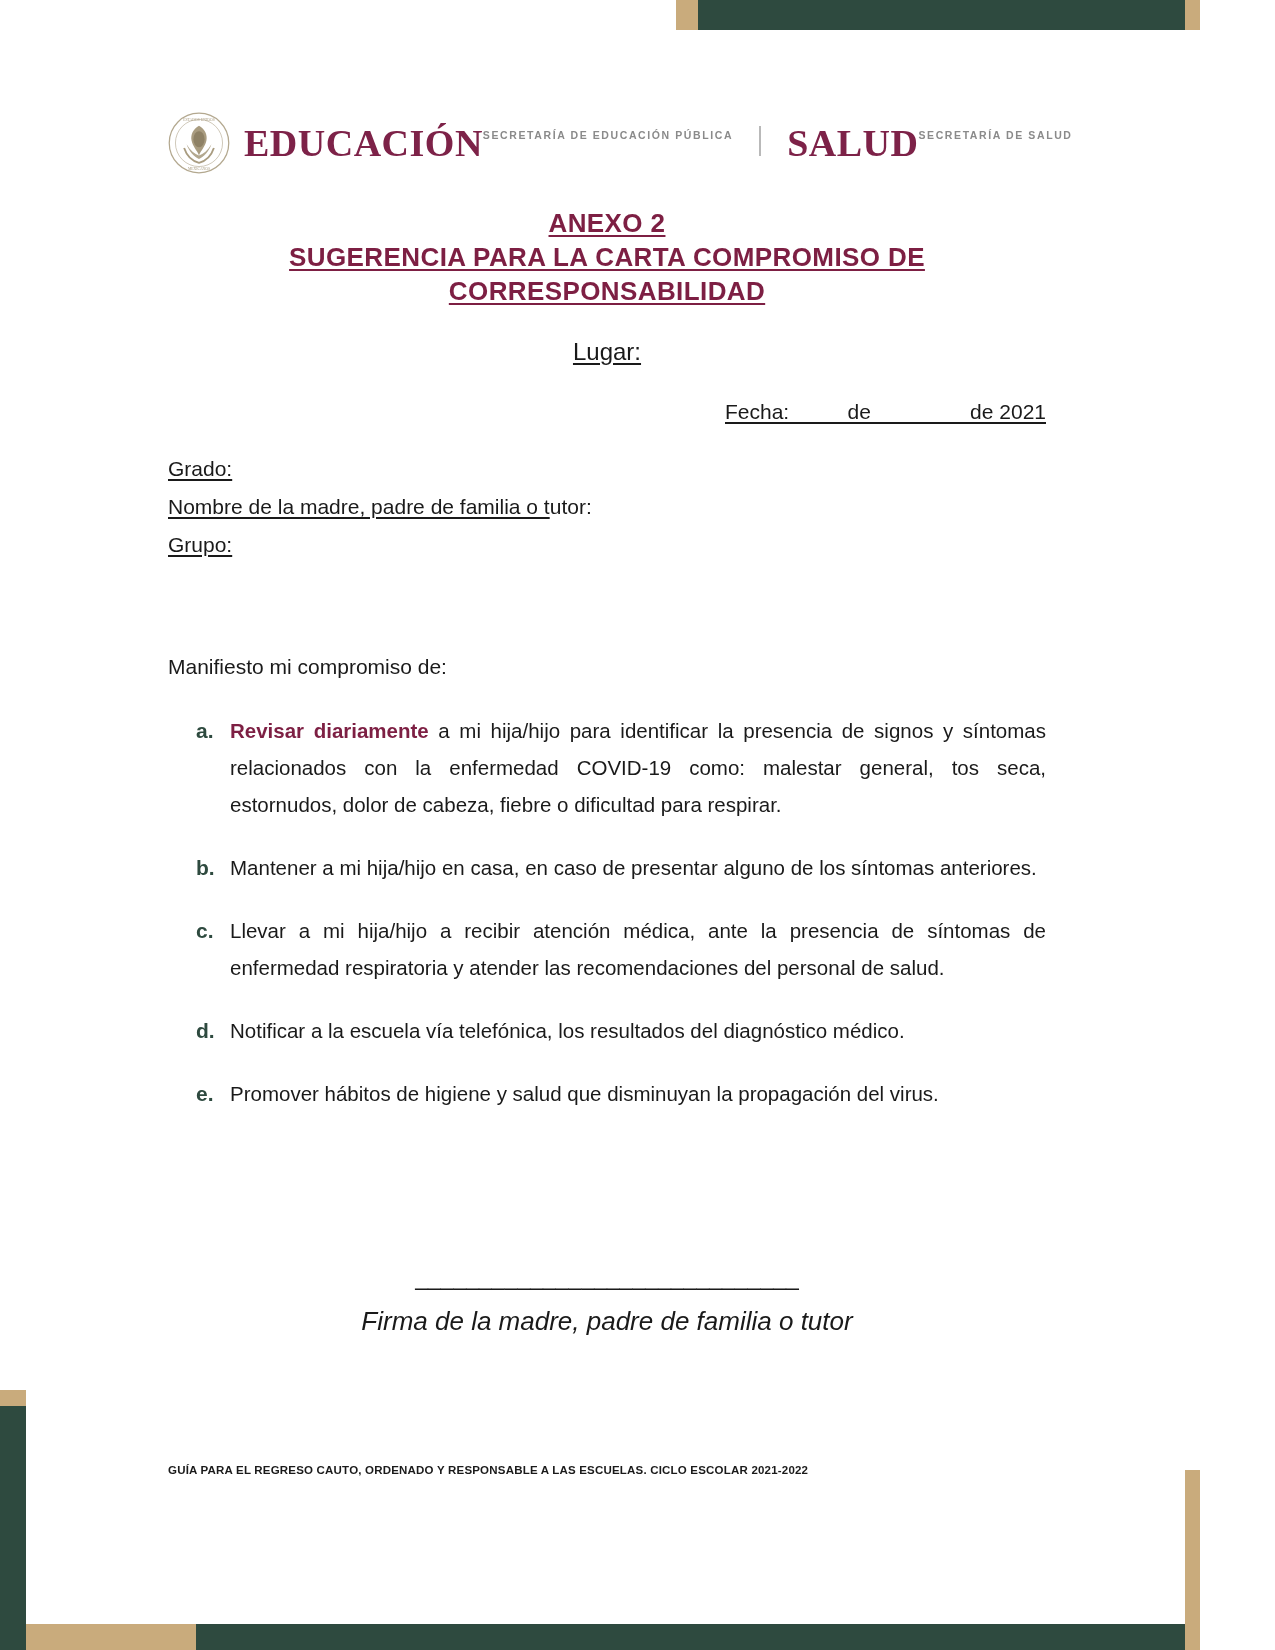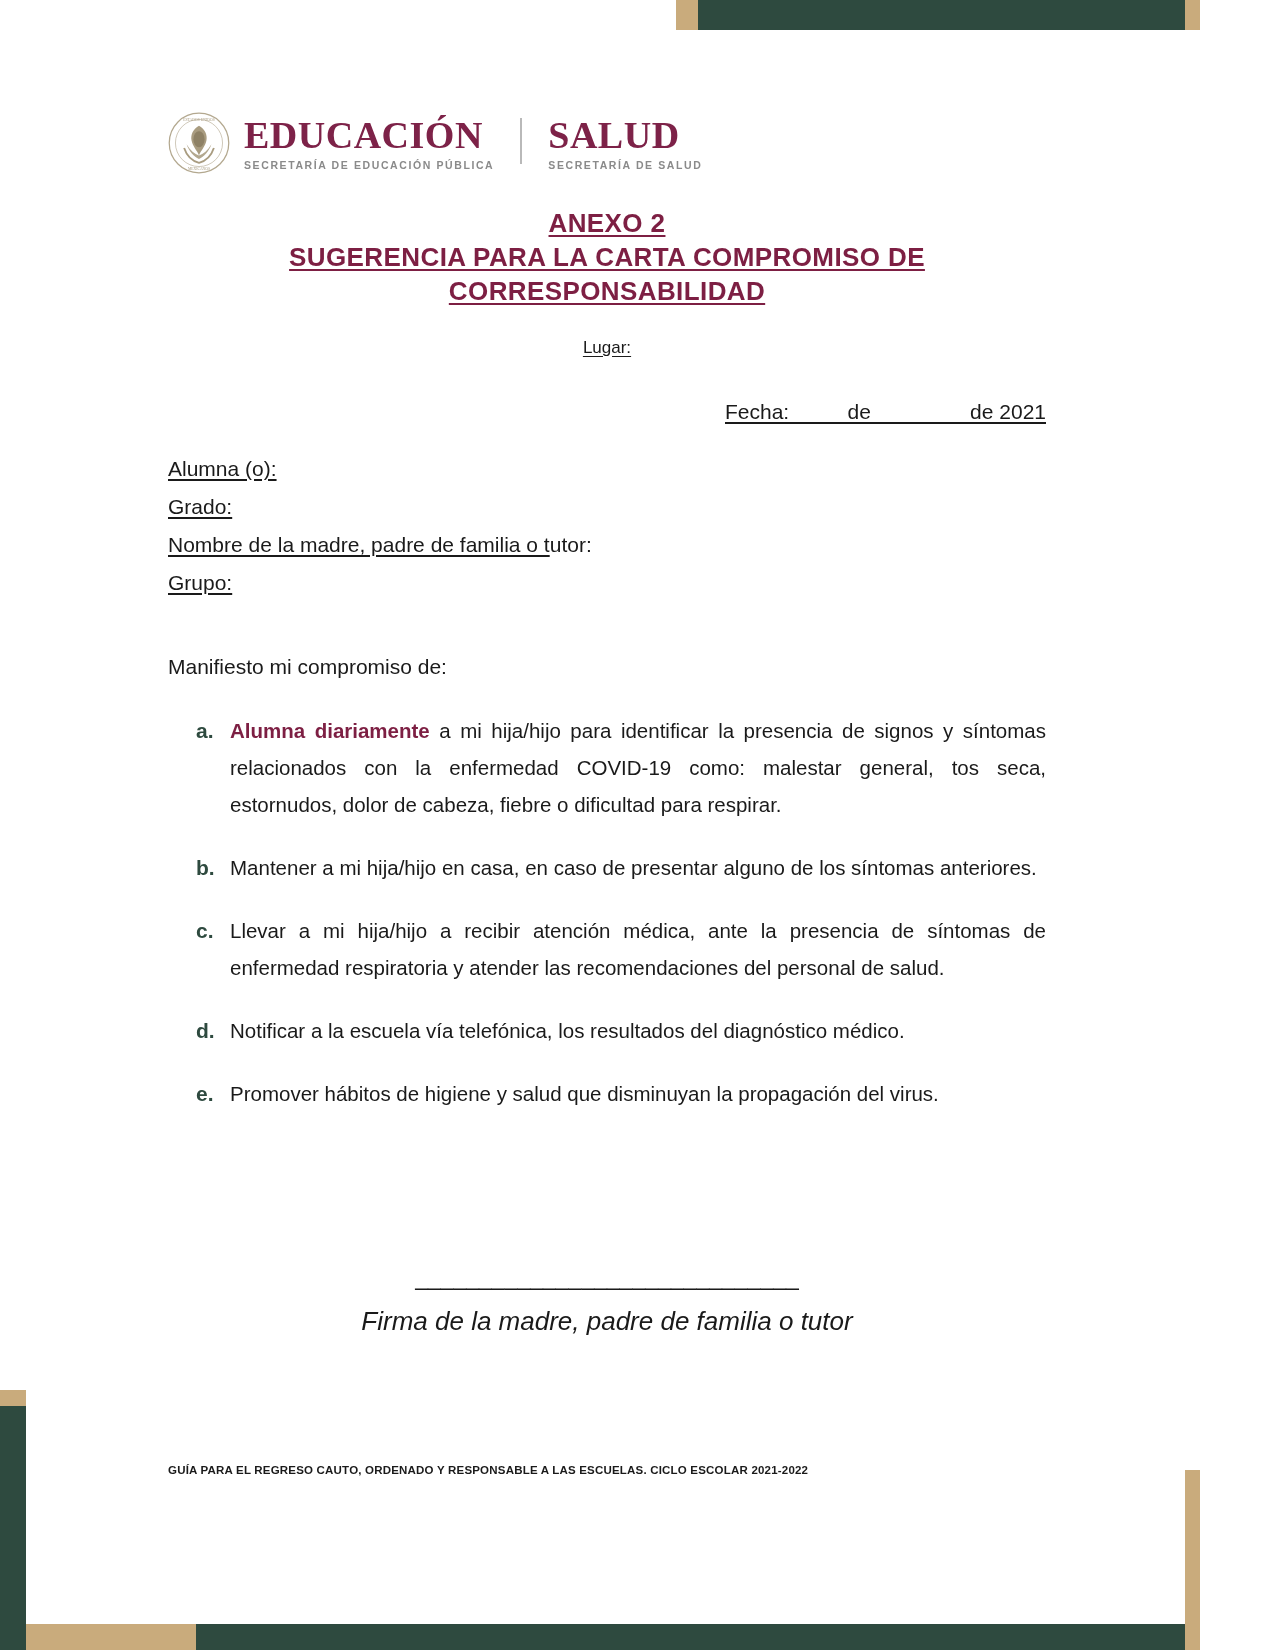--- a/index.html
+++ b/index.html
@@ -113,21 +113,21 @@
     height: 62px;
     margin-right: 14px;
     flex: none;
   }
   .brand-block {
     display: flex;
     align-items: stretch;
   }
   .brand-col {
     display: flex;
-    flex-direction: column;
+    flex-direction: row;
     justify-content: center;
   }
   .brand-main {
     font-family: "Liberation Serif", serif;
     font-size: 38px;
     font-weight: bold;
     color: #7d2248;
     letter-spacing: 0.5px;
     line-height: 1;
   }
@@ -166,21 +166,21 @@
     text-underline-offset: 3px;
   }
 
   
   .lugar {
     position: absolute;
     left: 168px;
     top: 338px;
     width: 878px;
     text-align: center;
-    font-size: 17px;
+    font-size: 24px;
   }
   .lugar span {
     text-decoration: underline;
     text-underline-offset: 3px;
   }
 
   .fecha {
     position: absolute;
     left: 168px;
     top: 400px;
@@ -324,32 +324,31 @@
     <div class="title-line"><span>ANEXO 2</span></div>
     <div class="title-line"><span>SUGERENCIA PARA LA CARTA COMPROMISO DE</span></div>
     <div class="title-line"><span>CORRESPONSABILIDAD</span></div>
   </div>
 
   <div class="lugar"><span>Lugar:</span></div>
 
   <div class="fecha"><span>Fecha:          de                 de 2021</span></div>
 
   <div class="field-list">
-    <div class="field-line"><span class="u">Alumna (o):</span><span></span></div>
     <div class="field-line"><span class="u">Grado:</span><span></span></div>
     <div class="field-line"><span class="u">Nombre de la madre, padre de familia o t</span><span>utor:</span></div>
     <div class="field-line"><span class="u">Grupo:</span><span></span></div>
   </div>
 
   <div class="manifiesto">Manifiesto mi compromiso de:</div>
 
   <div class="commit-list">
     <div class="commit-item">
       <div class="commit-marker">a.</div>
-      <div class="commit-text"><span class="lead">Alumna diariamente</span><span> a mi hija/hijo para identificar la presencia de signos y síntomas relacionados con la enfermedad COVID-19 como: malestar general, tos seca, estornudos, dolor de cabeza, fiebre o dificultad para respirar.</span></div>
+      <div class="commit-text"><span class="lead">Revisar diariamente</span><span> a mi hija/hijo para identificar la presencia de signos y síntomas relacionados con la enfermedad COVID-19 como: malestar general, tos seca, estornudos, dolor de cabeza, fiebre o dificultad para respirar.</span></div>
     </div>
     <div class="commit-item">
       <div class="commit-marker">b.</div>
       <div class="commit-text"><span>Mantener a mi hija/hijo en casa, en caso de presentar alguno de los síntomas anteriores.</span></div>
     </div>
     <div class="commit-item">
       <div class="commit-marker">c.</div>
       <div class="commit-text"><span>Llevar a mi hija/hijo a recibir atención médica, ante la presencia de síntomas de enfermedad respiratoria y atender las recomendaciones del personal de salud.</span></div>
     </div>
     <div class="commit-item">

